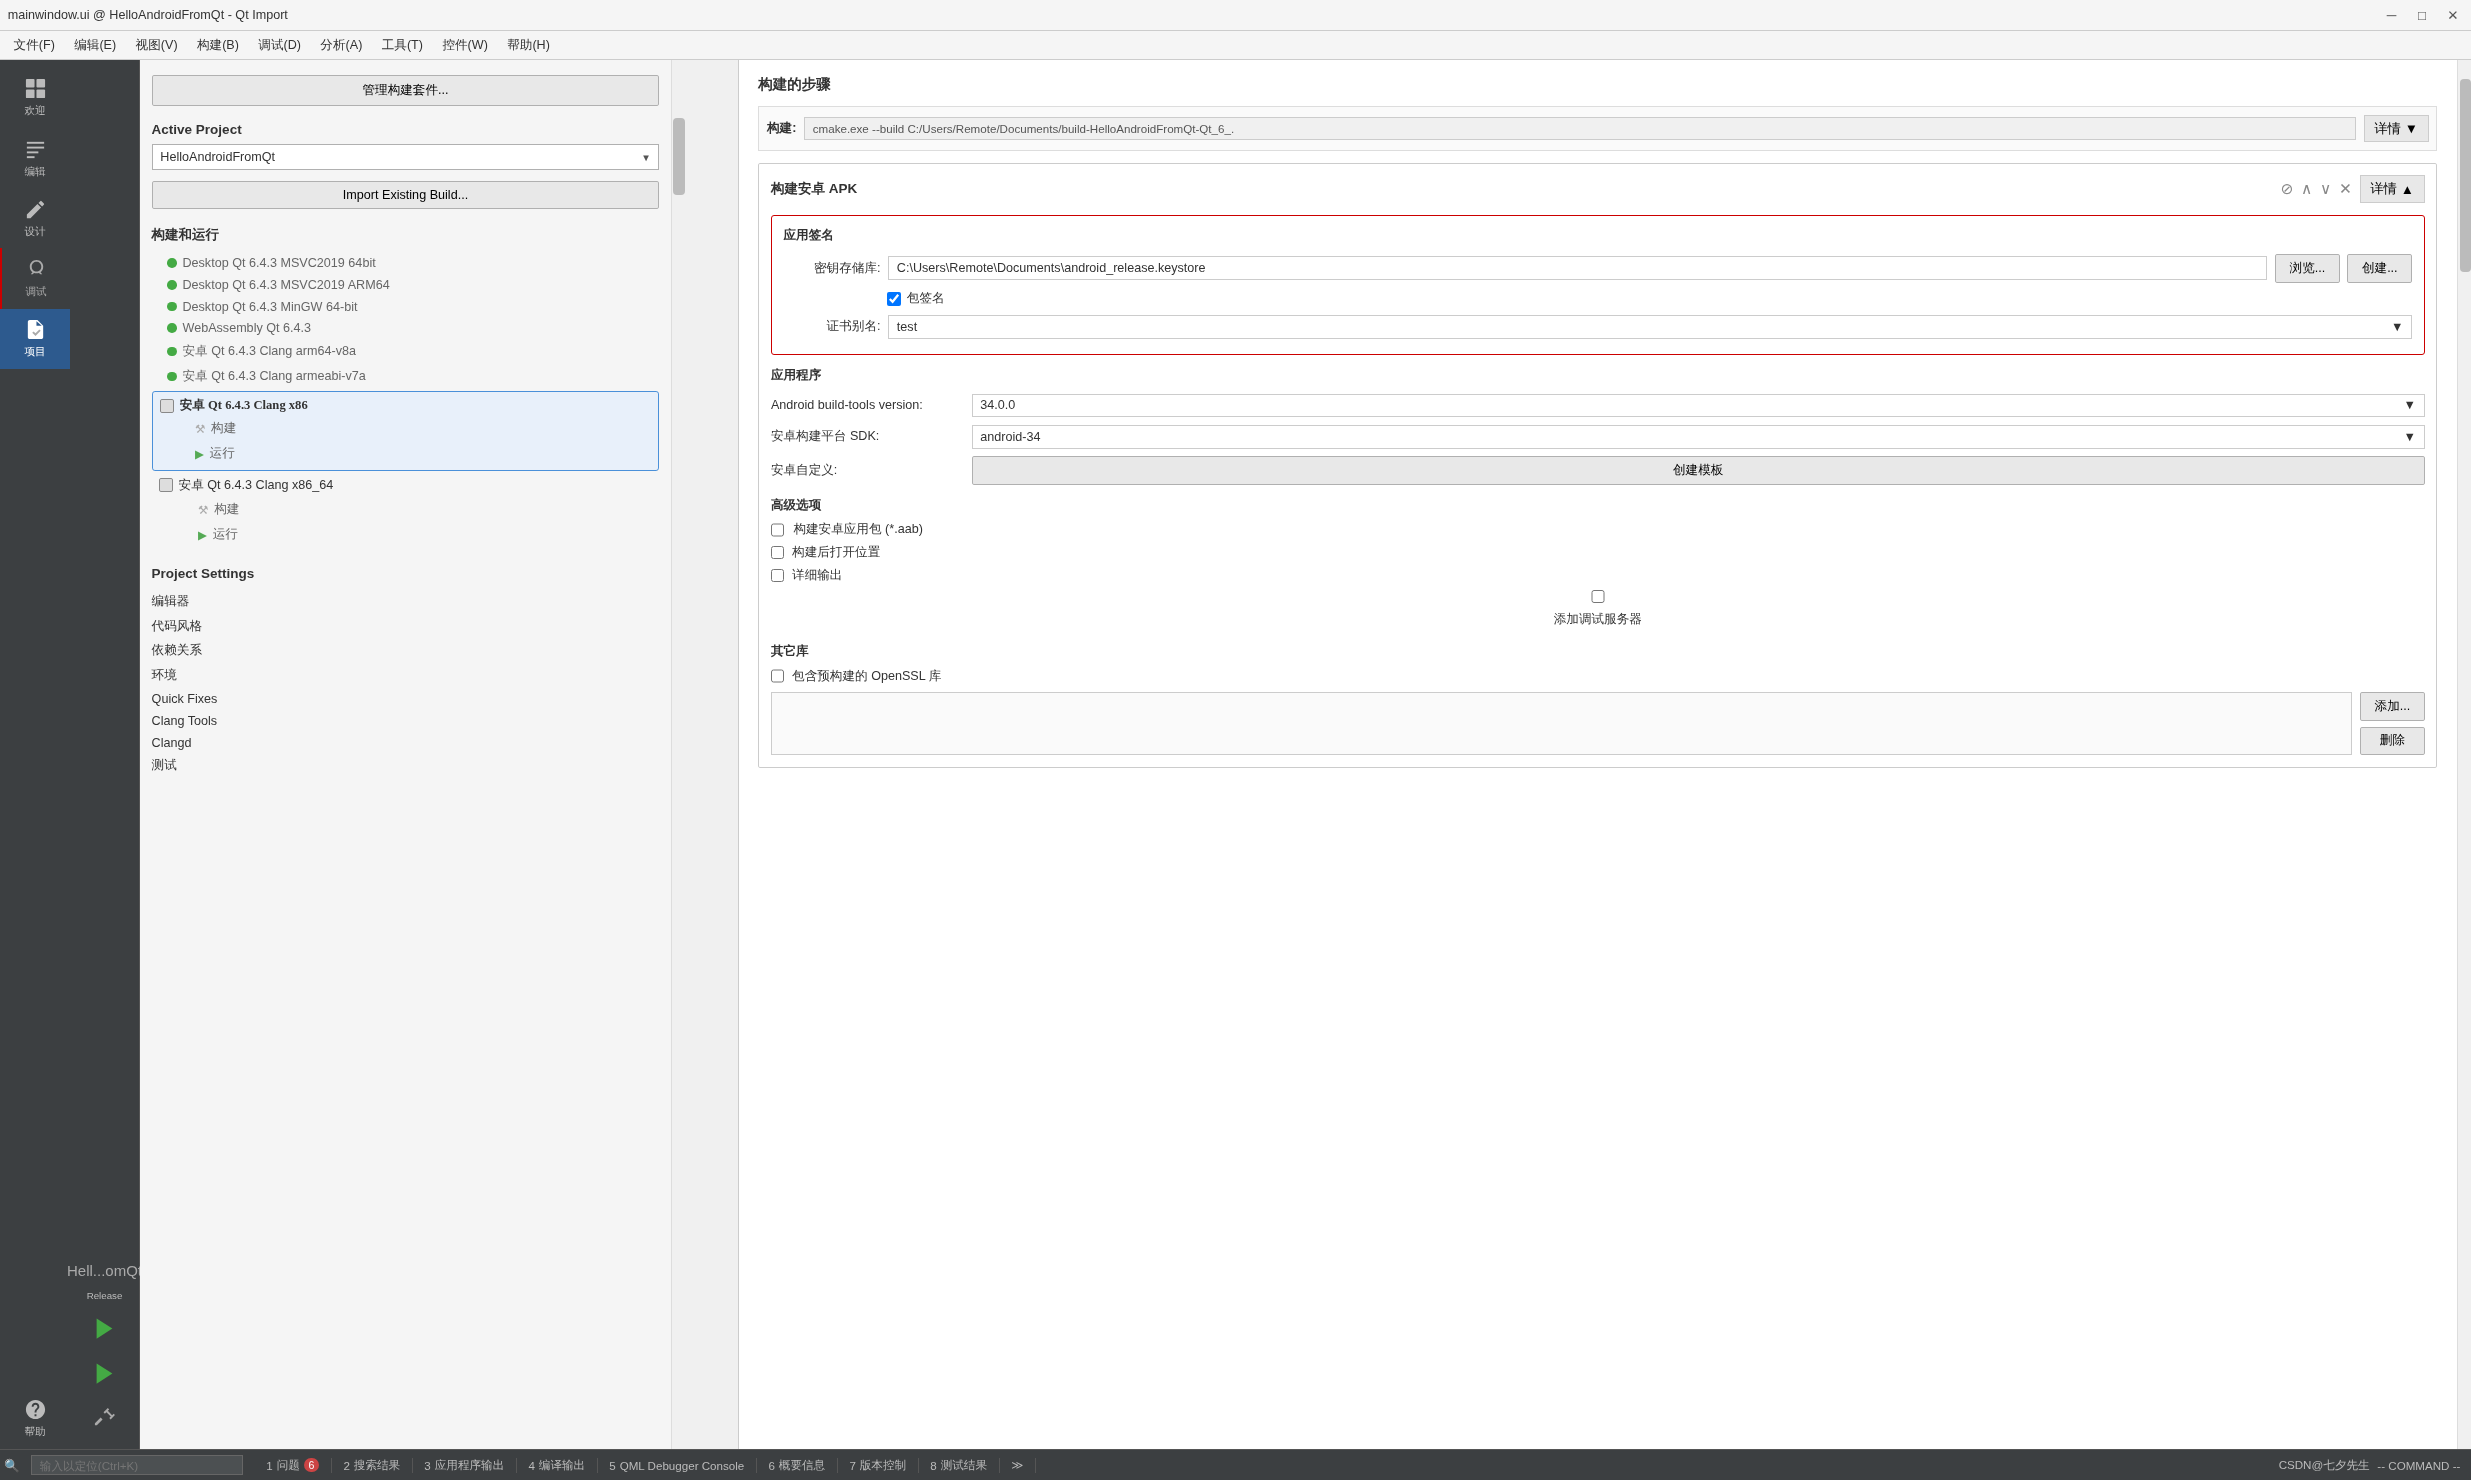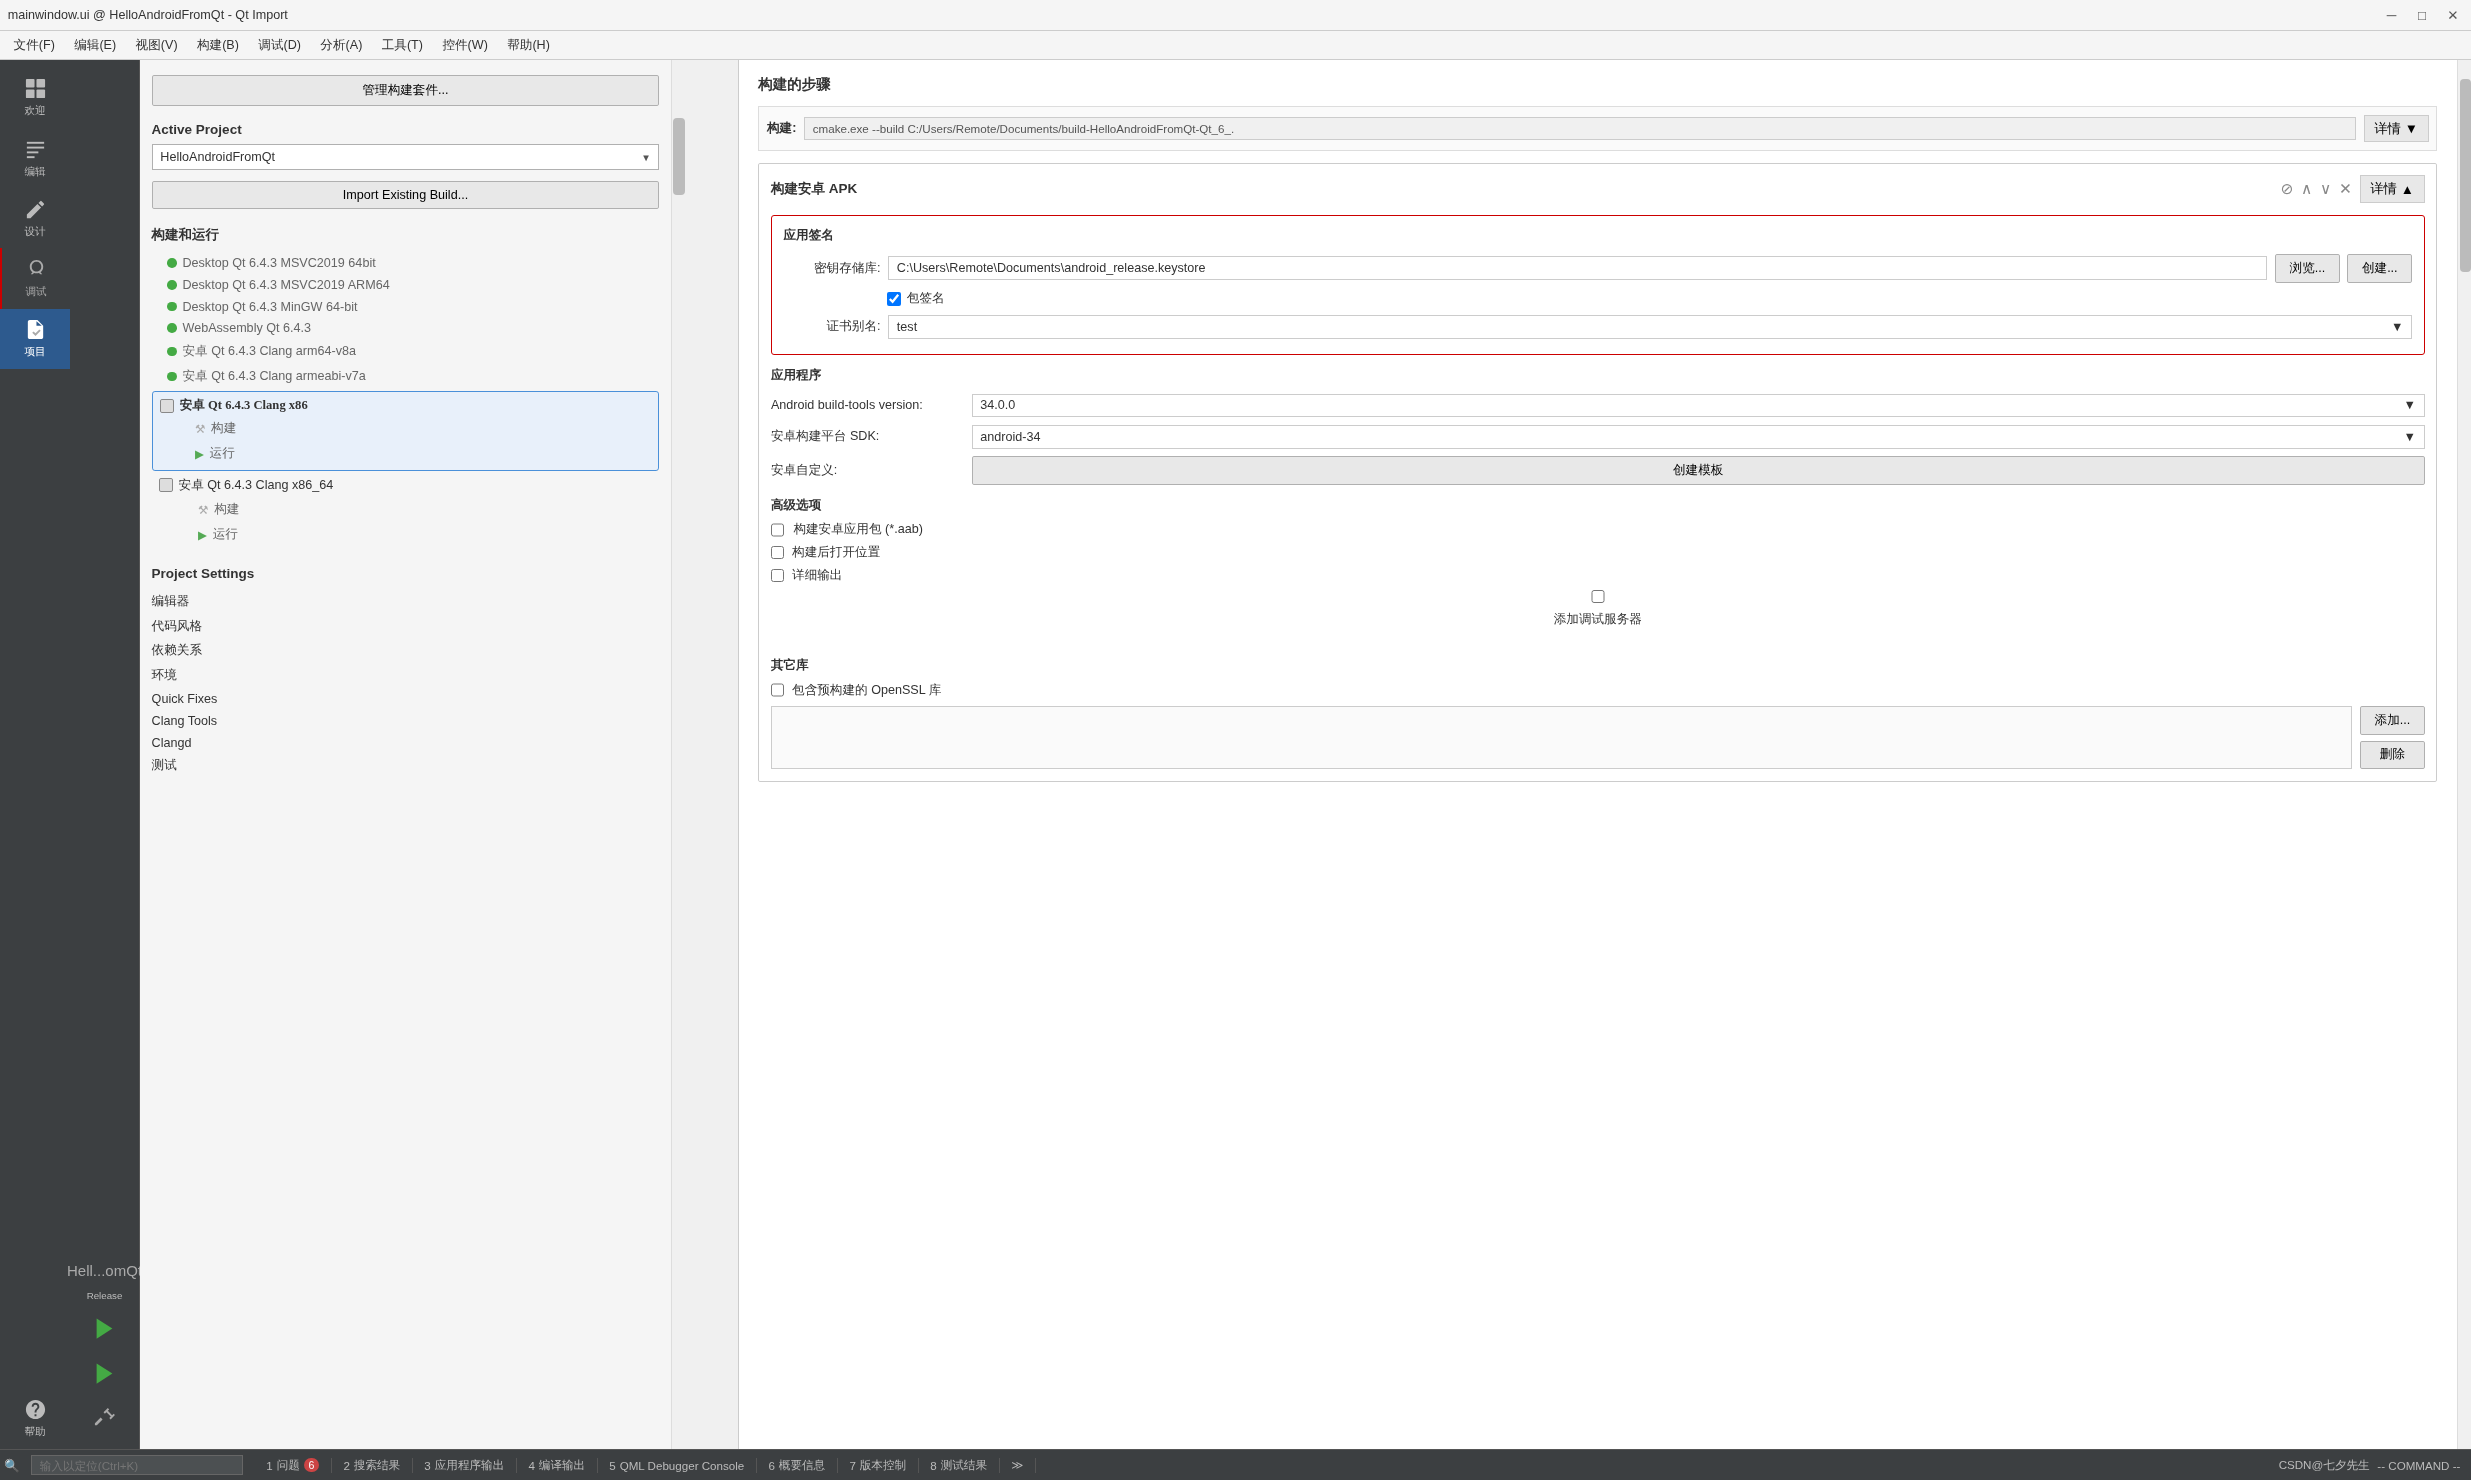--- a/index.html
+++ b/index.html
@@ -337,21 +337,21 @@
             <span>▼</span>
           </div>
         </div>
 
         <div style="display:flex;align-items:center;margin-bottom:7.7px;gap:7.7px;">
           <span style="min-width:193px;font-size:12.6px;">安卓自定义:</span>
           <button class="btn" style="flex:1;text-align:center;">创建模板</button>
         </div>
       </div>
 
-      <div style="margin-bottom:29px;">
+      <div style="margin-bottom:15px;">
         <div style="font-size:12.6px;font-weight:bold;margin-bottom:7.7px;">高级选项</div>
         <div style="display:flex;align-items:center;gap:9px;margin-bottom:5.8px;">
           <input type="checkbox" style="">
           <span>构建安卓应用包 (*.aab)</span>
         </div>
         <div style="display:flex;align-items:center;gap:7.7px;margin-bottom:5.8px;">
           <input type="checkbox" style="">
           <span>构建后打开位置</span>
         </div>
         <div style="display:flex;align-items:center;gap:7.7px;margin-bottom:5.8px;">

